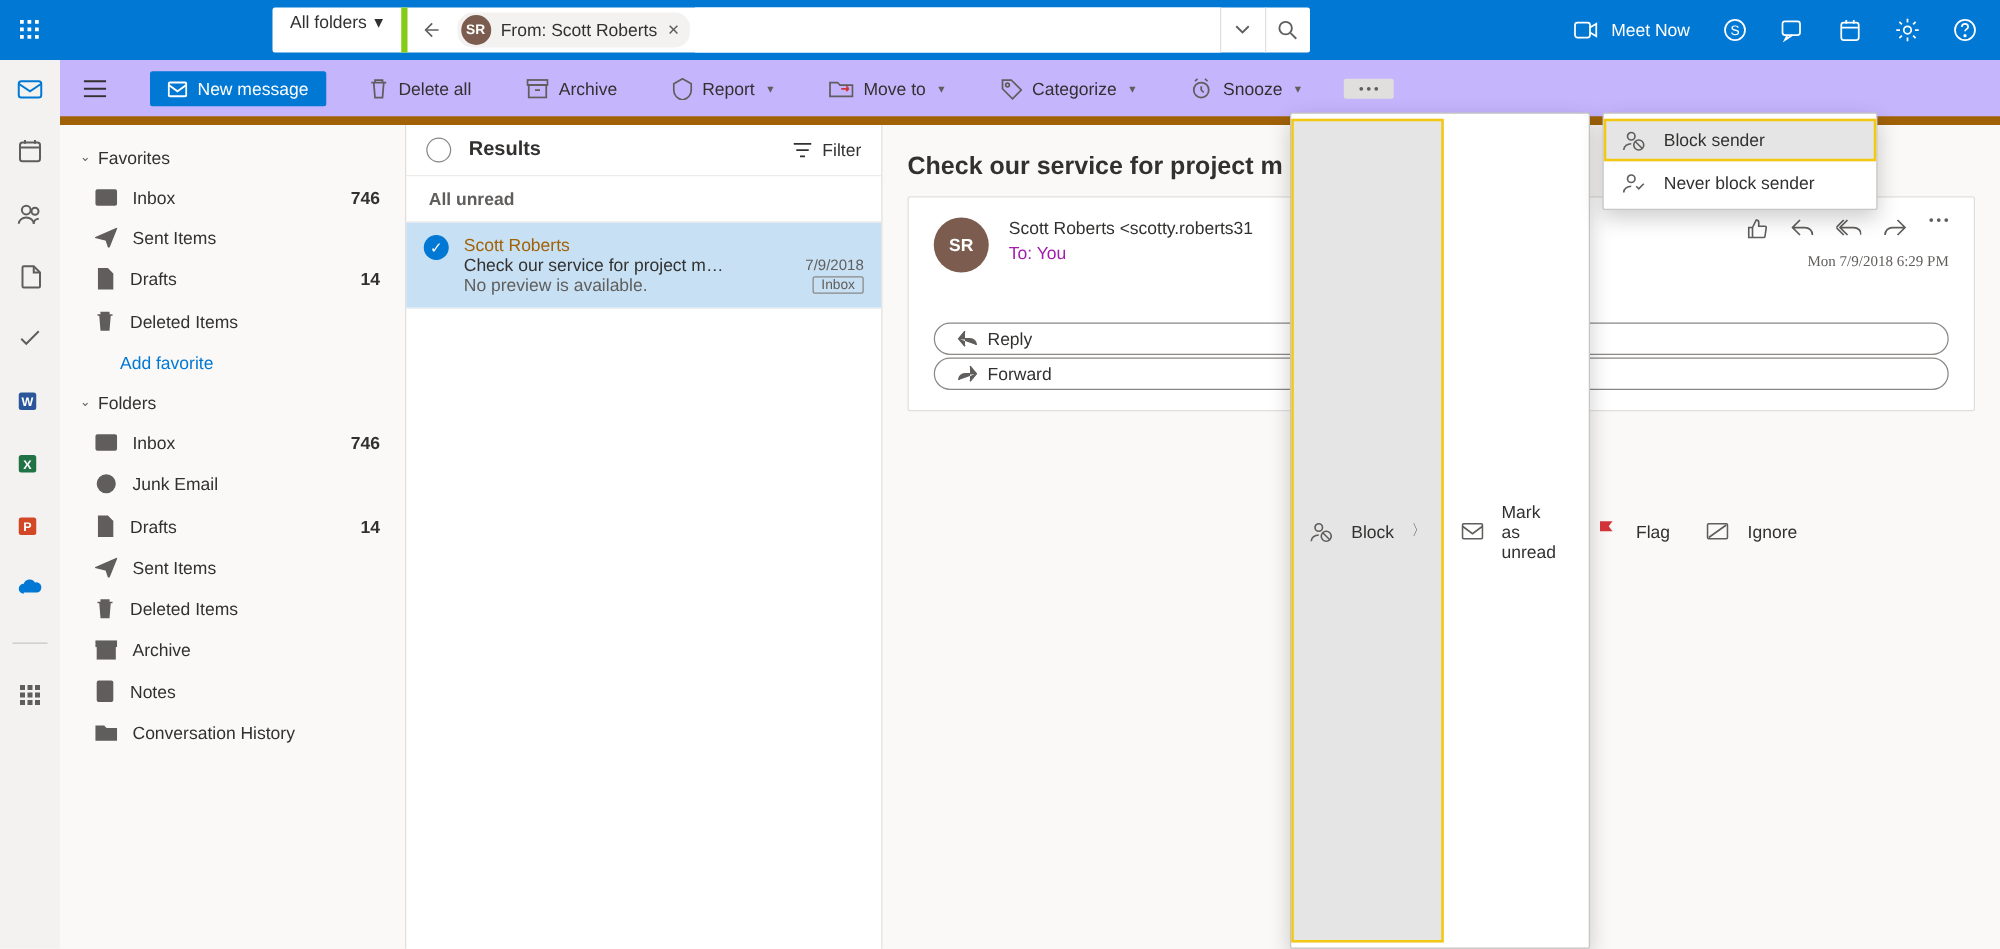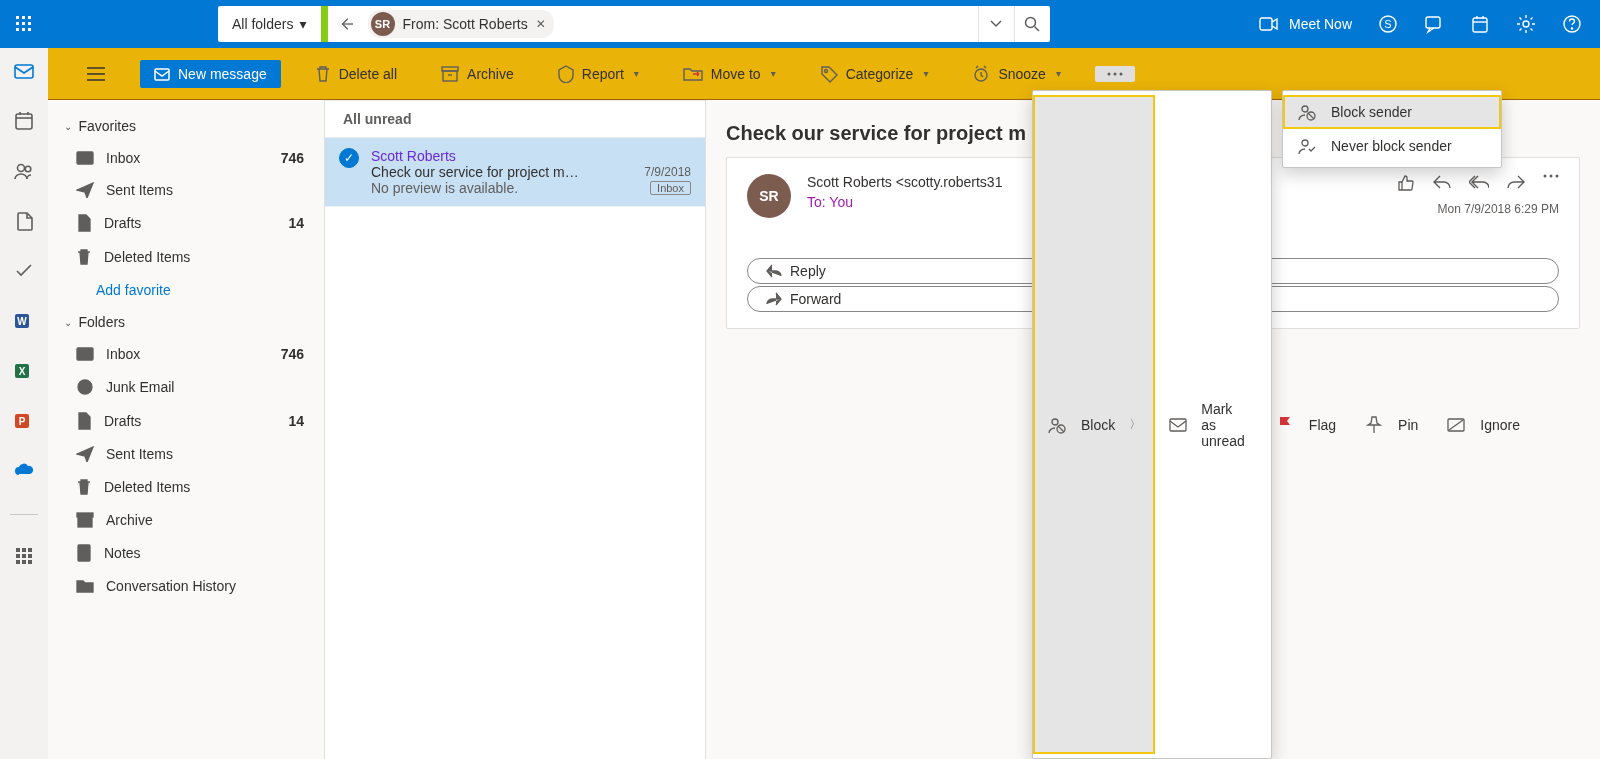--- a/index.html
+++ b/index.html
@@ -3,34 +3,34 @@
 <meta charset="utf-8">
 <style>
 * { box-sizing: border-box; margin: 0; padding: 0; }
 body { font-family: "Segoe UI", Arial, sans-serif; font-size: 14px; color: #323130; background: #faf9f8; width: 1600px; height: 759px; overflow: hidden; }
 
 
 .topbar { height: 48px; background: #0078d4; display: flex; align-items: center; color: #fff; }
 .waffle { width: 48px; height: 48px; display: flex; align-items: center; justify-content: center; cursor: pointer; }
 .waffle svg { fill: #fff; }
 .search-wrap { margin-left: 170px; display: flex; align-items: center; height: 36px; background: #fff; border-radius: 2px; color: #323130; }
-.search-scope { padding: 3px 14px; border-right: 7px solid #84cc16; display: flex; align-items: center; gap: 6px; height: 100%; }
+.search-scope { padding: 3px 14px; border-right: 5px solid #84cc16; display: flex; align-items: flex-start; gap: 6px; height: 100%; }
 .search-back { width: 36px; display: flex; align-items: center; justify-content: center; }
 .search-pill { display: flex; align-items: center; gap: 8px; background: #f3f2f1; border-radius: 12px; padding: 2px 8px 2px 3px; margin: 0 4px; }
 .pill-avatar { width: 24px; height: 24px; border-radius: 50%; background: #7b5c4f; color: #fff; font-size: 11px; display: flex; align-items: center; justify-content: center; font-weight: 600; }
 .pill-x { font-size: 12px; color: #605e5c; cursor: pointer; }
 .search-input { flex: 1; min-width: 420px; border: none; outline: none; padding: 0 8px; height: 100%; }
 .search-adv { width: 36px; display: flex; align-items: center; justify-content: center; border-left: 1px solid #e1e1e1; height: 100%; }
 .search-go { width: 36px; display: flex; align-items: center; justify-content: center; border-left: 1px solid #e1e1e1; height: 100%; }
 .top-right { margin-left: auto; display: flex; align-items: center; gap: 26px; padding-right: 18px; }
 .meet-now { display: flex; align-items: center; gap: 10px; cursor: pointer; }
 .top-icon { width: 20px; height: 20px; cursor: pointer; display: flex; align-items: center; justify-content: center; }
 
 
-.cmdbar { height: 52px; background: #eab308; display: flex; align-items: center; padding: 0 16px 0 76px; gap: 24px; border-bottom: 1px solid #a16207; }
+.cmdbar { height: 52px; background: #c4b5fd; display: flex; align-items: center; padding: 0 16px 0 56px; gap: 24px; border-bottom: 7px solid #a16207; }
 .hamburger-wrap { width: 40px; display: flex; align-items: center; justify-content: center; }
 .cmd-btn { display: flex; align-items: center; gap: 8px; cursor: pointer; padding: 6px 10px; border-radius: 2px; }
 .cmd-btn.primary { background: #0078d4; color: #fff; padding: 6px 14px; }
 .cmd-btn .chev { font-size: 10px; color: #605e5c; margin-left: 2px; }
 .cmd-more { padding: 6px 12px; cursor: pointer; background: #e1dfdd; border-radius: 2px; }
 
 
 .leftrail { position: absolute; left: 0; top: 48px; bottom: 0; width: 48px; background: #f3f2f1; display: flex; flex-direction: column; align-items: center; padding-top: 12px; gap: 28px; }
 .rail-sep { width: 28px; border-top: 1px solid #c8c6c4; margin: 4px 0; }
 
@@ -51,37 +51,37 @@
 .msglist-head { display: flex; align-items: center; padding: 10px 16px; gap: 14px; }
 .chk-circle { width: 20px; height: 20px; border: 1px solid #8a8886; border-radius: 50%; display: flex; align-items: center; justify-content: center; cursor: pointer; }
 .chk-circle.on { background: #0078d4; border-color: #0078d4; color: #fff; font-size: 12px; }
 .msglist-head .title { font-size: 16px; font-weight: 600; }
 .msglist-head .filter { margin-left: auto; display: flex; align-items: center; gap: 8px; color: #323130; cursor: pointer; }
 .msglist-sub { padding: 10px 18px; color: #605e5c; font-weight: 600; border-top: 1px solid #edebe9; border-bottom: 1px solid #edebe9; }
 .msg { padding: 10px 14px; display: flex; gap: 12px; cursor: pointer; border-bottom: 1px solid #f3f2f1; }
 .msg.selected { background: #c7e0f4; }
 .msg-body { flex: 1; min-width: 0; }
 .msg-line1 { display: flex; }
-.msg-from { color: #6d28d9; }
+.msg-from { color: #a16207; }
 .msg-line2 { display: flex; align-items: center; }
 .msg-subj { flex: 1; white-space: nowrap; overflow: hidden; text-overflow: ellipsis; }
 .msg-date { color: #605e5c; font-size: 12px; margin-left: 8px; }
 .msg-line3 { display: flex; align-items: center; }
 .msg-prev { color: #605e5c; flex: 1; }
 .msg-badge { border: 1px solid #8a8886; border-radius: 2px; font-size: 11px; padding: 0 6px; color: #605e5c; }
 
 
 .reading { flex: 1; padding: 8px 20px 20px 20px; overflow: hidden; }
 .reading-subj { font-size: 20px; font-weight: 600; padding: 14px 0 12px 0; }
 .reading-card { border: 1px solid #e1dfdd; background: #fff; border-radius: 2px; padding: 16px 20px; position: relative; }
 .reading-head { display: flex; gap: 16px; }
 .avatar-lg { width: 44px; height: 44px; border-radius: 50%; background: #7b5c4f; color: #fff; display: flex; align-items: center; justify-content: center; font-weight: 600; }
 .from-line { display: flex; gap: 6px; }
 .to-line { color: #a21caf; margin-top: 4px; }
-.head-right { margin-left: auto; display: flex; flex-direction: column; align-items: flex-end; gap: 10px; }
+.head-right { margin-left: auto; display: flex; flex-direction: column; align-items: flex-end; gap: 10px; font-family: Liberation Serif, serif; }
 .head-icons { display: flex; gap: 18px; color: #605e5c; }
 .head-icons span { cursor: pointer; }
 .reading-date { color: #605e5c; font-size: 12px; }
 .reading-actions { margin-top: 40px; display: flex; gap: 2px; flex-direction: column; }
 .oval-btn { border: 1px solid #8a8886; background: #fff; border-radius: 16px; padding: 4px 18px; display: flex; align-items: center; gap: 8px; cursor: pointer; }
 .oval-btn svg { fill: #605e5c; }
 .ctxmenu { position: absolute; background: #fff; border: 1px solid #c8c6c4; box-shadow: 0 6px 18px rgba(0,0,0,.2); border-radius: 2px; padding: 4px 0; }
 .ctxmenu.main { left: 1032px; top: 90px; width: 240px; }
 .ctxmenu.sub  { left: 1282px; top: 90px; width: 220px; }
 .ctxitem { display: flex; align-items: center; gap: 14px; padding: 8px 14px; cursor: pointer; }
@@ -424,20 +424,32 @@
     </div>
     <div class="tree-item">
       <svg width="18" height="16" viewBox="0 0 18 16" fill="none" stroke="#605e5c" stroke-width="1.3">
           <path d="M1 3h6l2 2h8v9H1z"></path>
         </svg>
       <span>Conversation History</span>
     </div>
   </div>
 
   <div class="msglist">
+    <div class="msglist-head">
+      <div class="chk-circle"></div>
+      <span class="title">Results</span>
+      <div class="filter">
+        <svg width="16" height="14" viewBox="0 0 16 14" fill="none" stroke="#323130" stroke-width="1.4">
+            <line x1="1" y1="2" x2="15" y2="2"></line>
+            <line x1="3" y1="7" x2="13" y2="7"></line>
+            <line x1="6" y1="12" x2="10" y2="12"></line>
+          </svg>
+        <span>Filter</span>
+      </div>
+    </div>
     <div class="msglist-sub">All unread</div>
     <div class="msg selected">
       <div class="chk-circle on">✓</div>
       <div class="msg-body">
         <div class="msg-line1">
             <span class="msg-from">Scott Roberts</span>
           </div>
         <div class="msg-line2">
           <span class="msg-subj">Check our service for project m…</span>
           <span class="msg-date">7/9/2018</span>
@@ -541,28 +553,20 @@
   <div class="ctxitem">
     <span class="ctxicon red">
         <svg width="14" height="18" viewBox="0 0 14 18" fill="#d13438">
           <path d="M2 1v16M2 1h10l-3 4 3 4H2"></path>
         </svg>
       </span>
     <span>Flag</span>
   </div>
   <div class="ctxitem">
     <span class="ctxicon">
-        <svg width="16" height="18" viewBox="0 0 16 18" fill="none" stroke="#605e5c" stroke-width="1.3">
-          <path d="M6 1h4l1 6 3 2H2l3-2 1-6zM8 9v8"></path>
-        </svg>
-      </span>
-    <span>Pin</span>
-  </div>
-  <div class="ctxitem">
-    <span class="ctxicon">
         <svg width="18" height="14" viewBox="0 0 18 14" fill="none" stroke="#605e5c" stroke-width="1.3">
           <rect x="1" y="1" width="16" height="12" rx="1"></rect>
           <line x1="2" y1="12" x2="16" y2="2"></line>
         </svg>
       </span>
     <span>Ignore</span>
   </div>
   <div class="ctxsep"></div>
 
   <div class="ctxsep"></div>

